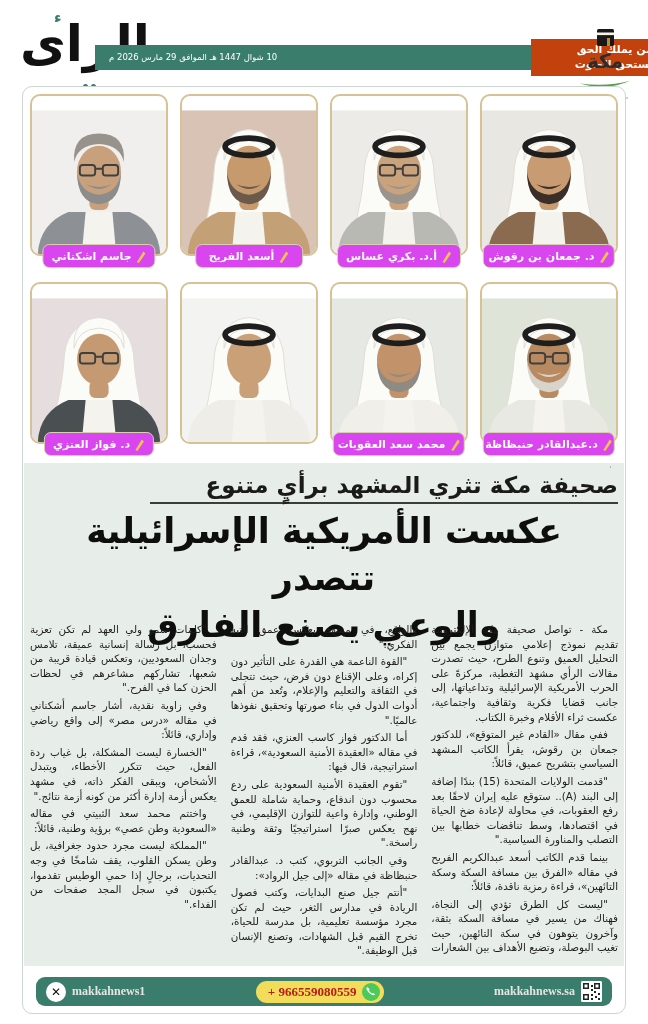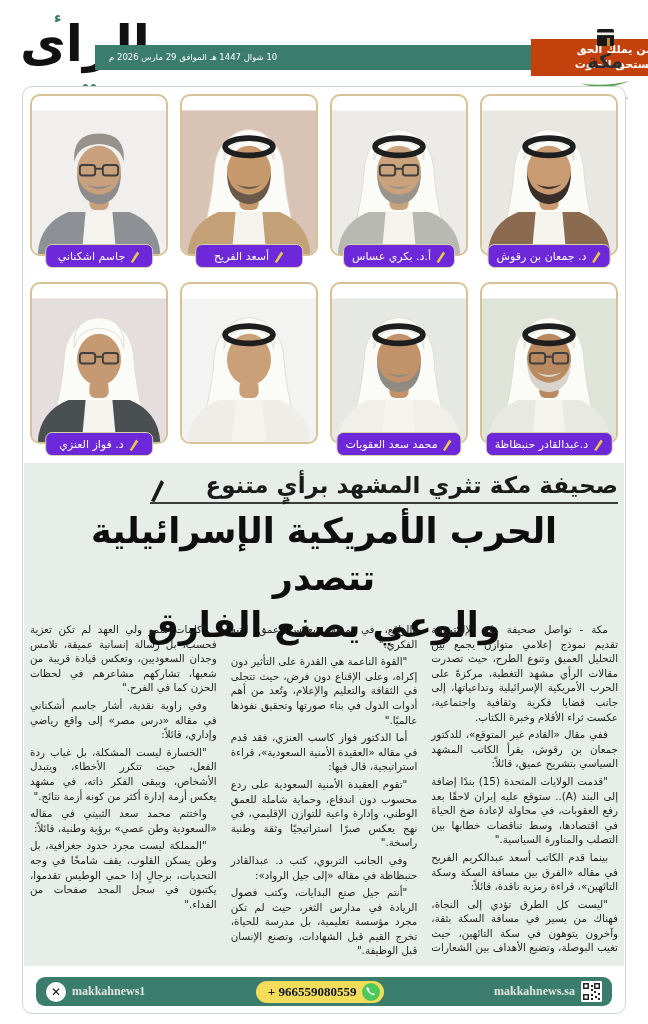--- a/index.html
+++ b/index.html
@@ -54,30 +54,30 @@
   .v2 .glasses,.v4 .glasses,.v5 .glasses,.v8 .glasses{display:inline;}
   .v1{--bg:#e9e7e2;--garment:#8a6b4f;--skin:#c99b72;--beard:#3a2e28;}
   .v2{--bg:#ecebe7;--garment:#b9b9b4;--skin:#caa27c;--beard:#9b948c;}
   .v3{--bg:#d8c3b5;--garment:#c3a076;--skin:#c79a6e;--beard:#6b5a4c;}
   .v4{--bg:#f0efed;--garment:#8d9094;--skin:#c9a07c;--beard:#8c8c8c;}
   .v5{--bg:#dfe4d9;--garment:#e9e9e4;--skin:#b98a60;--beard:#d8d4cc;}
   .v6{--bg:#e5e8e3;--garment:#f0efe9;--skin:#c2936a;--beard:#8f8a82;}
   .v7{--bg:#f3f3f1;--garment:#eeede7;--skin:#caa078;}
   .v8{--bg:#e6dede;--garment:#4a4f52;--skin:#c59a72;}
   .plate{position:absolute;bottom:0;left:50%;transform:translateX(-50%);
-         min-width:78%;max-width:96%;height:24px;background:#6d28d9;border:1px solid #d7d2ae;
-         border-radius:7px;color:#fff;font-size:11px;font-weight:normal;direction:rtl;
+         min-width:78%;max-width:96%;height:24px;background:#d946ef;border:1px solid #d7d2ae;
+         border-radius:7px;color:#fff;font-size:11px;font-weight:bold;direction:rtl;
          display:flex;align-items:center;justify-content:center;gap:4px;
          padding:0 8px;box-sizing:border-box;white-space:nowrap;}
   .plate svg{flex:0 0 auto;}
 
   
   .section-head{position:absolute;left:150px;right:30px;top:466px;height:36px;
                 border-bottom:2px solid #3c3c3c;display:flex;align-items:flex-end;
-                justify-content:space-between;}
+                justify-content:space-between;flex-direction:column;}
   .section-head .title{direction:rtl;font-size:23px;font-weight:bold;color:#1a1a1a;line-height:34px;}
   .headline{position:absolute;left:36px;right:36px;top:508px;text-align:center;direction:rtl;
             font-weight:bold;color:#0e0e0e;}
   .headline .l1,.headline .l2{font-size:35px;line-height:47px;letter-spacing:-.5px;}
 
   
   .article{position:absolute;left:30px;top:622px;width:588px;height:342px;direction:rtl;
            column-count:3;column-gap:14px;column-fill:auto;overflow:hidden;
            font-size:10.3px;line-height:14.6px;color:#1c1c1c;text-align:justify;}
   .article p{margin:0 0 3px;text-indent:10px;}
@@ -86,21 +86,21 @@
   .footer{position:absolute;left:36px;top:977px;width:576px;height:29px;background:#3b7d6d;
           border-radius:9px;display:flex;align-items:center;justify-content:space-between;
           padding:0 10px;box-sizing:border-box;}
   .fgroup{display:flex;align-items:center;gap:6px;}
   .fserif{font-family:"Liberation Serif","DejaVu Serif",serif;font-weight:bold;
           color:#e5e5e5;font-size:12px;}
   .xcircle{width:20px;height:20px;border-radius:50%;background:#fff;display:flex;
            align-items:center;justify-content:center;font-weight:900;color:#111;font-size:12px;}
   .pill{display:flex;align-items:center;gap:5px;background:#f2dc59;border-radius:13px;
         padding:2px 4px 2px 12px;}
-  .pill .num{color:#0f172a;font-weight:bold;font-size:13px;font-family:"Liberation Serif",serif;}
+  .pill .num{color:#b91c1c;font-weight:bold;font-size:13px;font-family:"Liberation Serif",serif;}
   .wa{width:18px;height:18px;border-radius:50%;background:#4cc95a;display:flex;
       align-items:center;justify-content:center;}
   .qr{width:21px;height:21px;background:#fff;border-radius:2px;}
 </style>
 </head>
 <body>
 
 <div class="page">
 
   <div class="masthead">
@@ -367,21 +367,21 @@
   </div>
 
   <div class="section-head">
     <svg width="15" height="24" viewBox="0 0 15 24">
       <path d="M1 23 L11 2 L14 4.5 L4.5 24 Z" fill="#1a1a1a"></path>
     </svg>
     <div class="title">صحيفة مكة تثري المشهد برأيٍ متنوع</div>
   </div>
 
   <div class="headline">
-    <div class="l1">الحرب الأمريكية الإسرائيلية تتصدر</div>
+    <div class="l1">عكست الأمريكية الإسرائيلية تتصدر</div>
     <div class="l2">والوعي يصنع الفارق</div>
   </div>
 
   <div class="article" id="article-body">
       <p>مكة - تواصل صحيفة مكة الإلكترونية تقديم نموذج إعلامي متوازن يجمع بين التحليل العميق وتنوع الطرح، حيث تصدرت مقالات الرأي مشهد التغطية، مركزةً على الحرب الأمريكية الإسرائيلية وتداعياتها، إلى جانب قضايا فكرية وثقافية واجتماعية، عكست ثراء الأقلام وخبرة الكتاب.</p>
       <p>ففي مقال «القادم غير المتوقع»، للدكتور جمعان بن رقوش، يقرأ الكاتب المشهد السياسي بتشريح عميق، قائلاً:</p>
       <p>"قدمت الولايات المتحدة (15) بندًا إضافة إلى البند (A).. ستوقع عليه إيران لاحقًا بعد رفع العقوبات، في محاولة لإعادة ضخ الحياة في اقتصادها، وسط تناقضات خطابها بين التصلب والمناورة السياسية."</p>
       <p>بينما قدم الكاتب أسعد عبدالكريم الفريح في مقاله «الفرق بين مسافة السكة وسكة التائهين»، قراءة رمزية ناقدة، قائلاً:</p>
       <p>"ليست كل الطرق تؤدي إلى النجاة، فهناك من يسير في مسافة السكة بثقة، وآخرون يتوهون في سكة التائهين، حيث تغيب البوصلة، وتضيع الأهداف بين الشعارات والواقع، في مشهد يعكس عمق التيه الفكري."</p>
       <p>"القوة الناعمة هي القدرة على التأثير دون إكراه، وعلى الإقناع دون فرض، حيث تتجلى في الثقافة والتعليم والإعلام، وتُعد من أهم أدوات الدول في بناء صورتها وتحقيق نفوذها عالميًا."</p>

